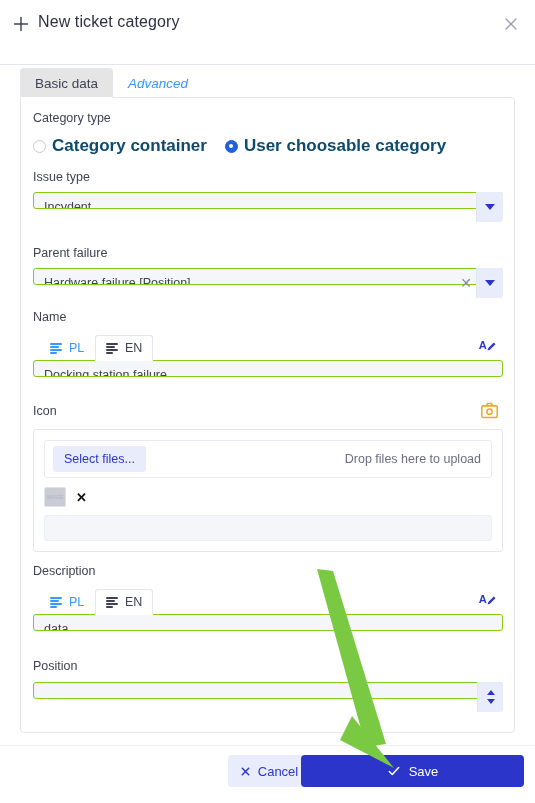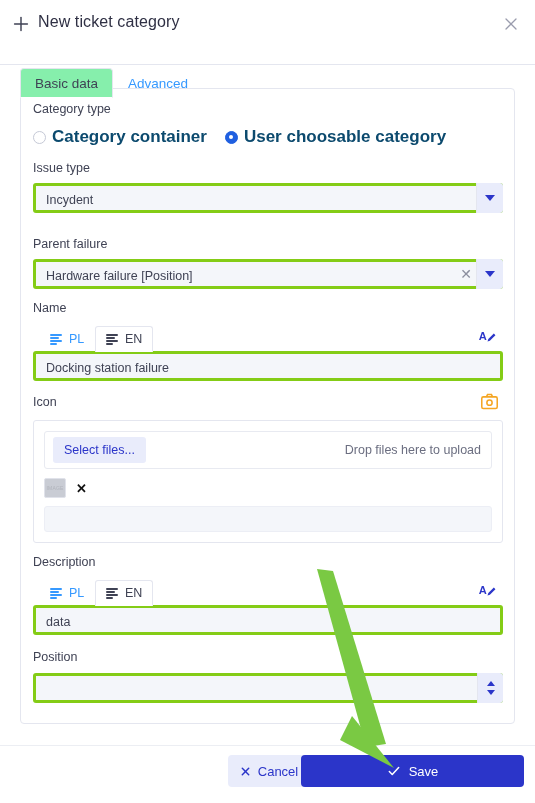--- a/index.html
+++ b/index.html
@@ -44,35 +44,36 @@
   .tab {
     position: absolute; top: 0; height: 30px;
     padding: 0 14px;
     line-height: 30px; font-size: 13.5px;
     border: 1px solid transparent;
     border-radius: 4px 4px 0 0;
     cursor: pointer; white-space: nowrap;
   }
   .tab.active {
     left: 0;
-    background: #86efac;
+    background: #e5e5e5;
     color: #3f4254;
     border-color: #e4e6ef;
     border-bottom-color: #ffffff;
     z-index: 3;
   }
   .tab.inactive {
     left: 93px;
     color: #3699ff;
     background: transparent;
+    font-style: italic;
   }
 
   
   .panel {
-    position: absolute; left: 20px; top: 88px;
+    position: absolute; left: 20px; top: 97px;
     width: 495px; height: 636px;
     border: 1px solid #e4e6ef;
     border-radius: 0 4px 4px 4px;
     background: #ffffff;
   }
 
   .field-label {
     font-size: 12.5px; color: #3f4254; display: block;
   }
 
@@ -86,23 +87,23 @@
   }
   .radio.checked { border-color: #1f5fe0; background: #1f5fe0; }
   .radio.checked::after {
     content: ""; position: absolute; left: 3.5px; top: 3.5px;
     width: 4px; height: 4px; border-radius: 50%; background: #fff;
   }
   .radio-text { font-size: 17px; color: #0c4a6e; font-weight: bold; }
 
   
   .inp {
-    width: 100%; height: 30px;
+    width: 100%; height: 17px;
     background: #f4f6fa;
-    border: 3px solid #84cc16;
+    border: 1px solid #84cc16;
     border-radius: 3px;
     font-size: 12.5px; color: #3f4254;
     padding: 0 10px; line-height: 28px;
     position: relative;
     white-space: nowrap; overflow: hidden;
   }
   .select-wrap { position: relative; width: 100%; height: 30px; }
   .sel-btn {
     position: absolute; top: 0; right: 0; width: 27px; height: 30px;
     background: #e9ecfb;

